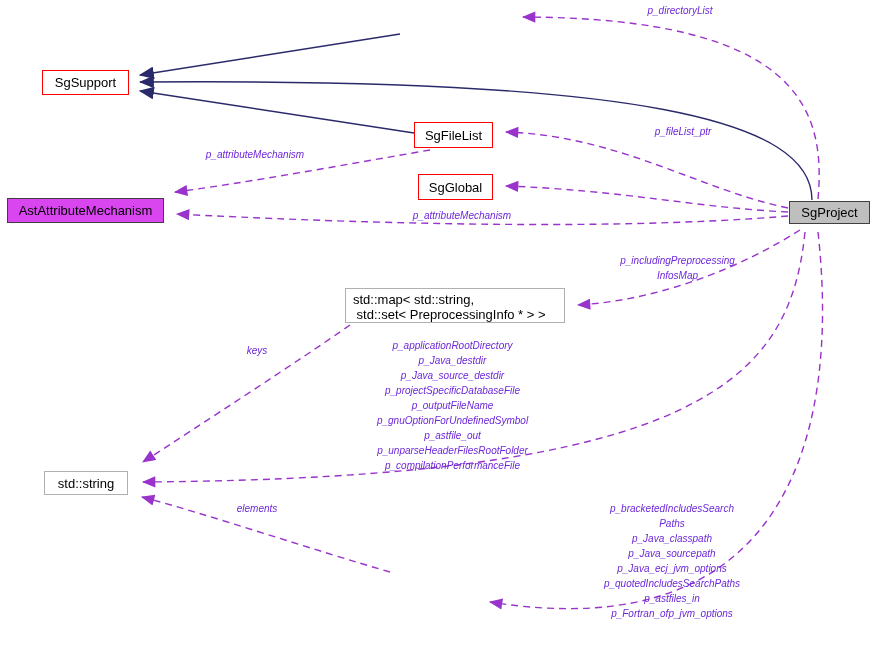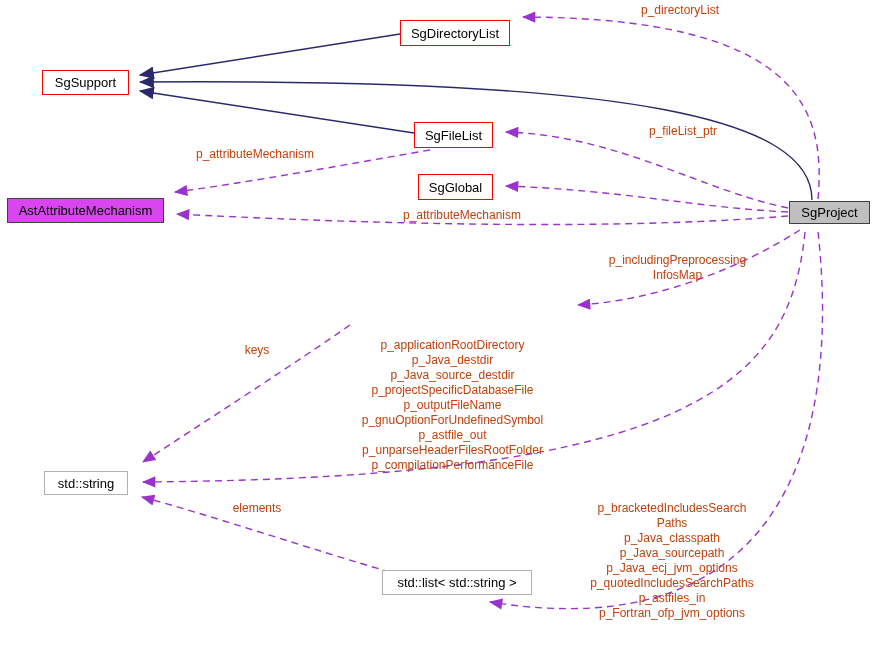--- a/index.html
+++ b/index.html
@@ -50,26 +50,27 @@
     border: 1.2px solid #b0b0b0;
     background: #ffffff;
   }
   .node-multiline {
     display: block;
     padding: 3px 6px 3px 7px;
     text-align: left;
   }
   .edge-label {
     position: absolute;
-    font-size: 12px;
-    color: #c2410c;
+    font-size: 10px;
+    color: #6d28d9;
     line-height: 15px;
     text-align: center;
     white-space: pre;
     user-select: none;
+    font-style: italic;
   }
 </style>
 </head>
 <body>
 
 <div id="diagram-root">
 
   <svg class="diagram-canvas" viewBox="0 0 875 658" xmlns="http://www.w3.org/2000/svg">
     <defs>
       <marker id="arrow-inherit" viewBox="0 0 12 10" refX="11" refY="5" markerWidth="11" markerHeight="9" orient="auto-start-reverse">
@@ -108,34 +109,34 @@
       <path d="M 805 232 C 790 380 700 478 143 482" marker-end="url(#arrow-assoc)"></path>
 
       <path d="M 390 572 C 320 552 200 512 142 497" marker-end="url(#arrow-assoc)"></path>
 
       <path d="M 818 232 C 840 430 790 650 490 602" marker-end="url(#arrow-assoc)"></path>
     </g>
   </svg>
 
   <div class="node-box node-red" style="left:42px; top:70px; width:87px; height:25px;">SgSupport</div>
 
-  <div class="node-box node-red" style="left:400px; top:20px; width:110px; height:26px;">SgDirectoryList</div>
 
   <div class="node-box node-red" style="left:414px; top:122px; width:79px; height:26px;">SgFileList</div>
 
   <div class="node-box node-red" style="left:418px; top:174px; width:75px; height:26px;">SgGlobal</div>
 
   <div class="node-box node-dark" style="left:7px; top:198px; width:157px; height:25px;">AstAttributeMechanism</div>
 
   <div class="node-box node-gray-fill" style="left:789px; top:201px; width:81px; height:23px;">SgProject</div>
 
+  <div class="node-box node-light node-multiline" style="left:345px; top:288px; width:220px; height:35px;">std::map&lt; std::string,
+ std::set&lt; PreprocessingInfo * &gt; &gt;</div>
 
   <div class="node-box node-light" style="left:44px; top:471px; width:84px; height:24px;">std::string</div>
 
-  <div class="node-box node-light" style="left:382px; top:570px; width:150px; height:25px;">std::list&lt; std::string &gt;</div>
 
   <div class="edge-label" style="left:633px; top:3px; width:94px;">p_directoryList</div>
 
   <div class="edge-label" style="left:640px; top:124px; width:86px;text-align:center;">p_fileList_ptr</div>
 
 
   <div class="edge-label" style="left:185px; top:147px; width:140px;">p_attributeMechanism</div>
 
   <div class="edge-label" style="left:392px; top:208px; width:140px;">p_attributeMechanism</div>
 

